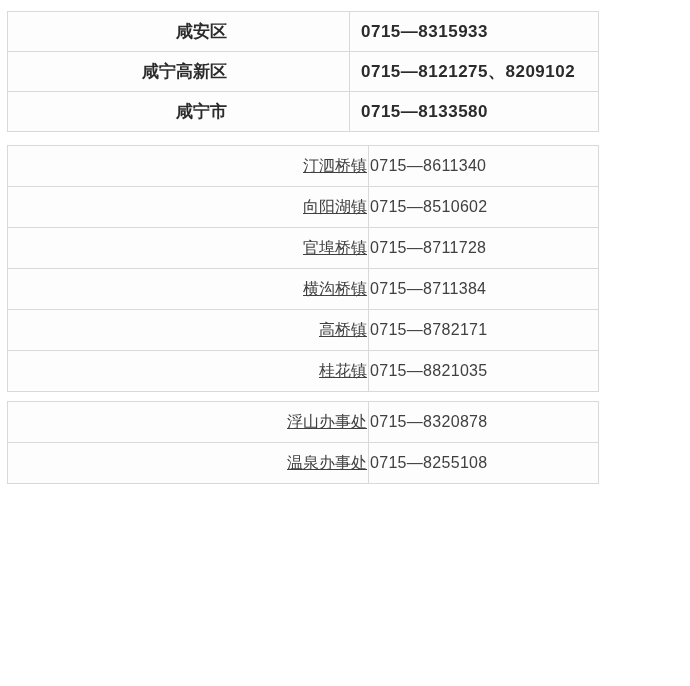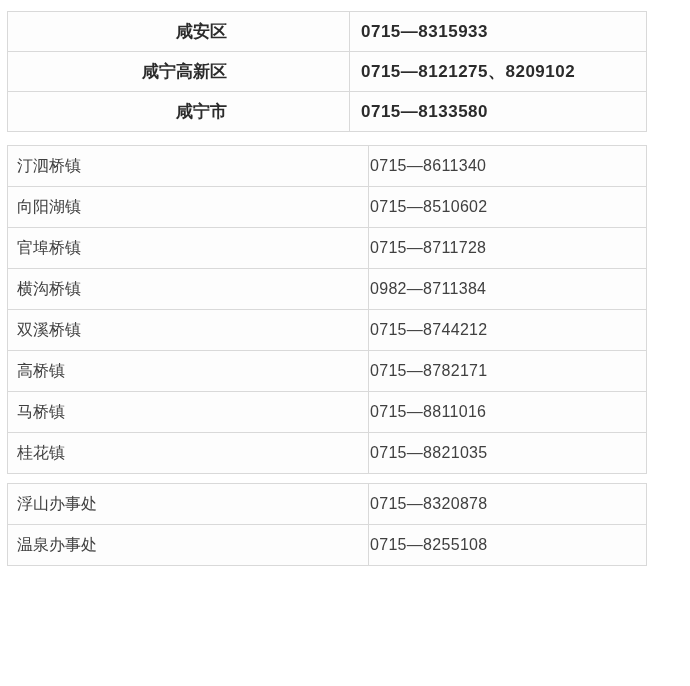--- a/index.html
+++ b/index.html
@@ -11,21 +11,21 @@
   body {
     width: 690px;
     height: 686px;
     overflow: hidden;
   }
   .page {
     padding: 11px 7px 0 7px;
   }
   table {
     border-collapse: collapse;
-    width: 640px;
+    width: 592px;
     table-layout: fixed;
   }
   td {
     border: 1px solid #d9d9d9;
     background: #fdfdfd;
     vertical-align: middle;
     white-space: nowrap;
     overflow: hidden;
   }
   
@@ -52,22 +52,23 @@
     margin-top: 9px;
   }
   .town-table td, .office-table td {
     height: 38px;
     font-size: 16px;
     font-weight: 400;
     color: #404040;
   }
   .town-table td.name, .office-table td.name {
     width: 350px;
-    text-align: left;
+    text-align: right;
     padding-left: 9px;
+    text-decoration: underline;
   }
   .town-table td.phone, .office-table td.phone {
     letter-spacing: 0.3px;
   }
 </style>
 </head>
 <body>
 
 <div class="page">
 
@@ -97,33 +98,25 @@
       <tr>
         <td class="name">向阳湖镇</td>
         <td class="phone">0715—8510602</td>
       </tr>
       <tr>
         <td class="name">官埠桥镇</td>
         <td class="phone">0715—8711728</td>
       </tr>
       <tr>
         <td class="name">横沟桥镇</td>
-        <td class="phone">0982—8711384</td>
-      </tr>
-      <tr>
-        <td class="name">双溪桥镇</td>
-        <td class="phone">0715—8744212</td>
+        <td class="phone">0715—8711384</td>
       </tr>
       <tr>
         <td class="name">高桥镇</td>
         <td class="phone">0715—8782171</td>
-      </tr>
-      <tr>
-        <td class="name">马桥镇</td>
-        <td class="phone">0715—8811016</td>
       </tr>
       <tr>
         <td class="name">桂花镇</td>
         <td class="phone">0715—8821035</td>
       </tr>
     </tbody>
   </table>
 
   <table class="office-table">
     <tbody>

